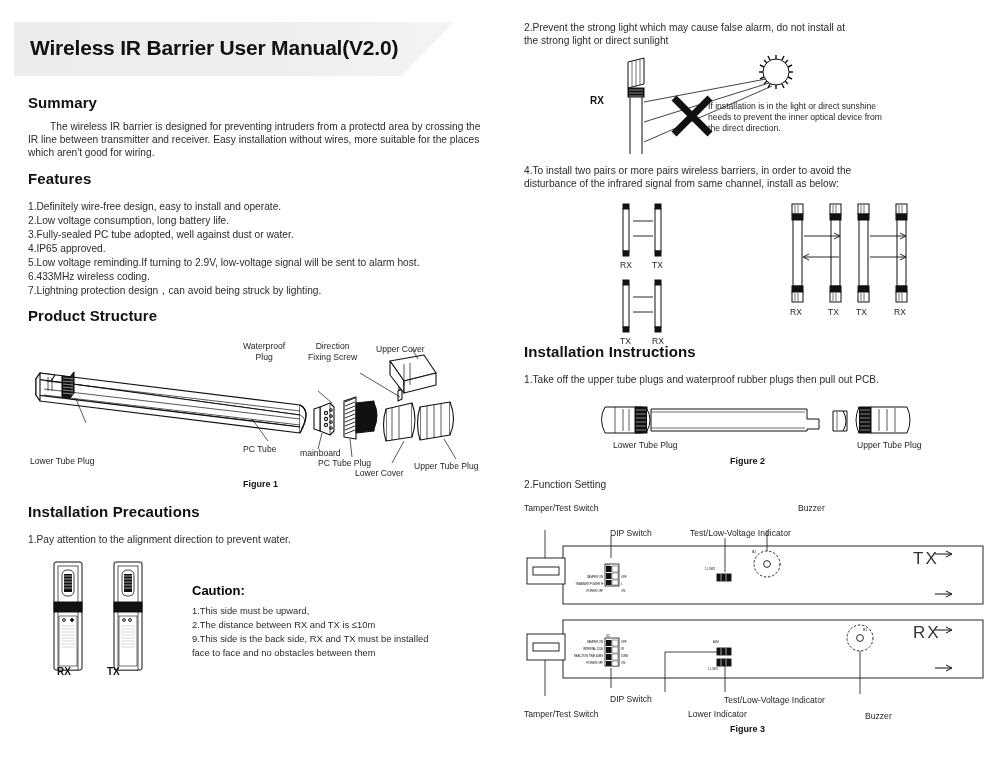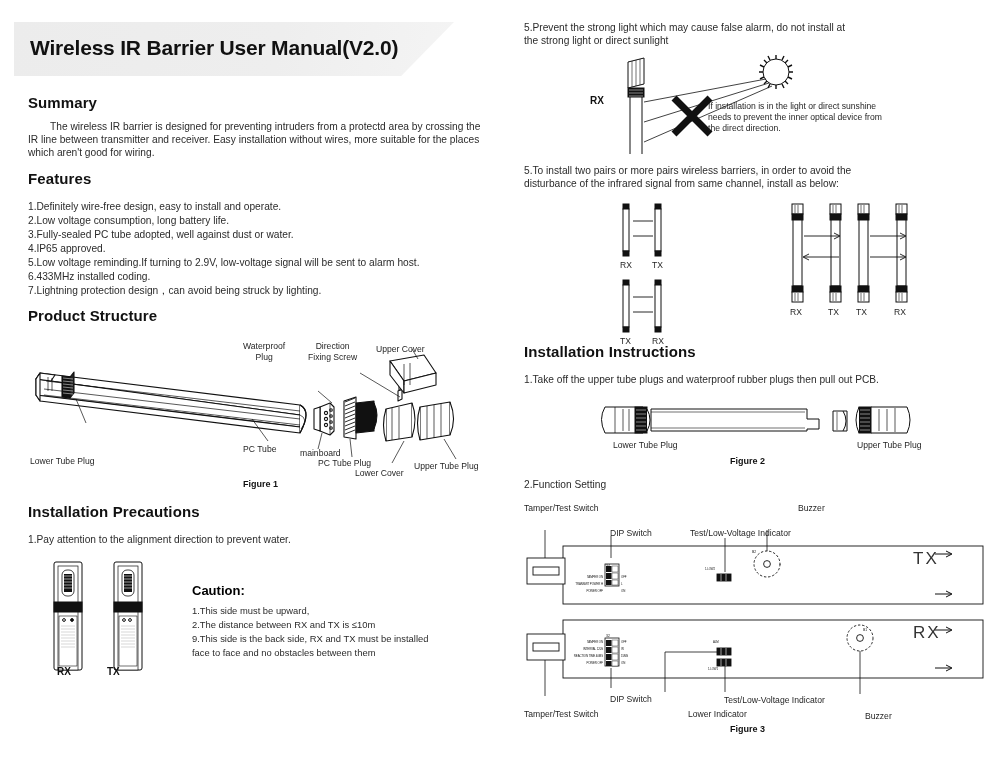--- a/index.html
+++ b/index.html
@@ -59,21 +59,21 @@
 
     <h2 class="sec" style="left:28px;top:94px;">Summary</h2>
     <div class="para" style="left:28px;top:120px;width:462px;text-indent:22px;text-align:left;">The wireless IR barrier is designed for preventing intruders from a protectd area by crossing the IR line between transmitter and receiver. Easy installation without wires, more suitable for the places which aren't good for wiring.</div>
 
     <h2 class="sec" style="left:28px;top:170px;">Features</h2>
     <div class="li" style="left:28px;top:200px;">1.Definitely wire-free design, easy to install and operate.</div>
     <div class="li" style="left:28px;top:214px;">2.Low voltage consumption, long battery life.</div>
     <div class="li" style="left:28px;top:228px;">3.Fully-sealed PC tube adopted, well against dust or water.</div>
     <div class="li" style="left:28px;top:242px;">4.IP65 approved.</div>
     <div class="li" style="left:28px;top:256px;">5.Low voltage reminding.If turning to 2.9V, low-voltage signal will be sent to alarm host.</div>
-    <div class="li" style="left:28px;top:270px;">6.433MHz installed coding.</div>
+    <div class="li" style="left:28px;top:270px;">6.433MHz wireless coding.</div>
     <div class="li" style="left:28px;top:284px;">7.Lightning protection design，can avoid being struck by lighting.</div>
 
     <h2 class="sec" style="left:28px;top:307px;">Product Structure</h2>
 
     <svg width="500" height="140" viewBox="0 0 500 140" style="left:0px;top:345px;">
       <g class="ln" stroke-width="1.1" stroke-linejoin="round">
 
         <path d="M36,34 L40,28 L300,60 L300,70 Z" fill="#fff"></path>
         <path d="M36,34 L36,50 L300,82 L300,70 Z" fill="#fff"></path>
         <path d="M36,50 L40,56 L300,88 L300,82 Z" fill="#fff"></path>
@@ -203,21 +203,21 @@
 
     <div class="caution-t" style="left:192px;top:583px;">Caution:</div>
     <div class="caution-l" style="left:192px;top:605px;">1.This side must be upward,</div>
     <div class="caution-l" style="left:192px;top:619px;">2.The distance between RX and TX is ≤10m</div>
     <div class="caution-l" style="left:192px;top:633px;">9.This side is the back side, RX and TX  must be installed</div>
     <div class="caution-l" style="left:192px;top:647px;">face to face and no obstacles between them</div>
   </div>
 
   <div class="col-right">
 
-    <div class="li" style="left:14px;top:21px;">5.Prevent the strong light which may cause false alarm, do not install at</div>
+    <div class="li" style="left:14px;top:21px;">2.Prevent the strong light which may cause false alarm, do not install at</div>
     <div class="li" style="left:14px;top:34px;">the strong light or direct sunlight</div>
 
     <svg width="420" height="110" viewBox="0 0 420 110" style="left:60px;top:50px;">
       <g class="ln" stroke-width="1">
 
         <path d="M58,12 L74,8 L74,34 L58,38 Z" fill="#fff"></path>
         <path d="M62,11 L62,37 M66,10 L66,36 M70,9 L70,35" stroke-width="0.6"></path>
         <rect x="58" y="38" width="16" height="9" fill="#111" stroke="#111"></rect>
         <path d="M59,40 L73,40 M59,43 L73,43 M59,46 L73,46" stroke="#fff" stroke-width="0.5"></path>
         <path d="M60,47 L60,104 M72,47 L72,104"></path>
@@ -235,21 +235,21 @@
         <path d="M202,36 L74,92" stroke-width="0.8"></path>
 
         <path d="M104,48 L140,84 M140,48 L104,84" stroke-width="7" stroke-linecap="butt"></path>
       </g>
     </svg>
     <div class="devlbl" style="left:80px;top:95px;">RX</div>
     <div class="lbl" style="left:198px;top:101px;">If installation is in the light or direct sunshine</div>
     <div class="lbl" style="left:198px;top:112px;">needs to prevent the inner optical device from</div>
     <div class="lbl" style="left:198px;top:123px;">the direct direction.</div>
 
-    <div class="li" style="left:14px;top:164px;">5.To install two pairs or more pairs wireless barriers, in order to avoid the</div>
+    <div class="li" style="left:14px;top:164px;">4.To install two pairs or more pairs wireless barriers, in order to avoid the</div>
     <div class="li" style="left:14px;top:177px;">disturbance of the infrared signal from same channel, install as below:</div>
 
     <svg width="130" height="140" viewBox="0 0 130 140" style="left:95px;top:198px;">
       <g class="ln" stroke-width="1">
 
         <rect x="18" y="6" width="6" height="5" fill="#111" stroke="#111"></rect>
         <rect x="18" y="11" width="6" height="42" fill="#fff"></rect>
         <rect x="18" y="53" width="6" height="5" fill="#111" stroke="#111"></rect>
         <rect x="50" y="6" width="6" height="5" fill="#111" stroke="#111"></rect>
         <rect x="50" y="11" width="6" height="42" fill="#fff"></rect>

